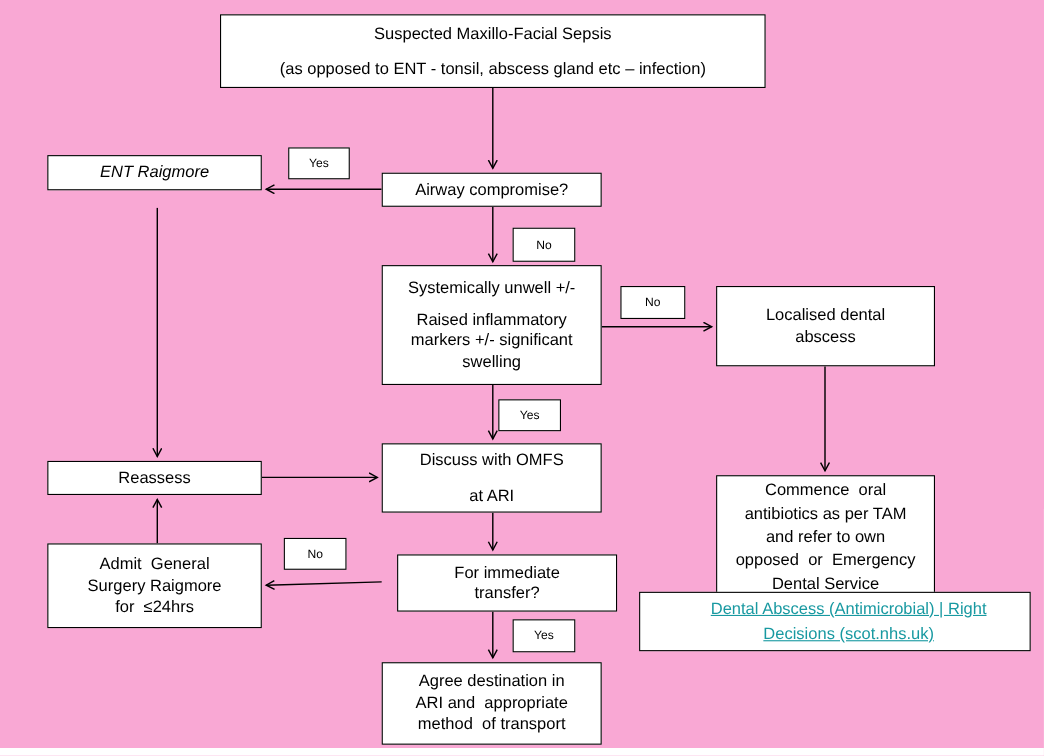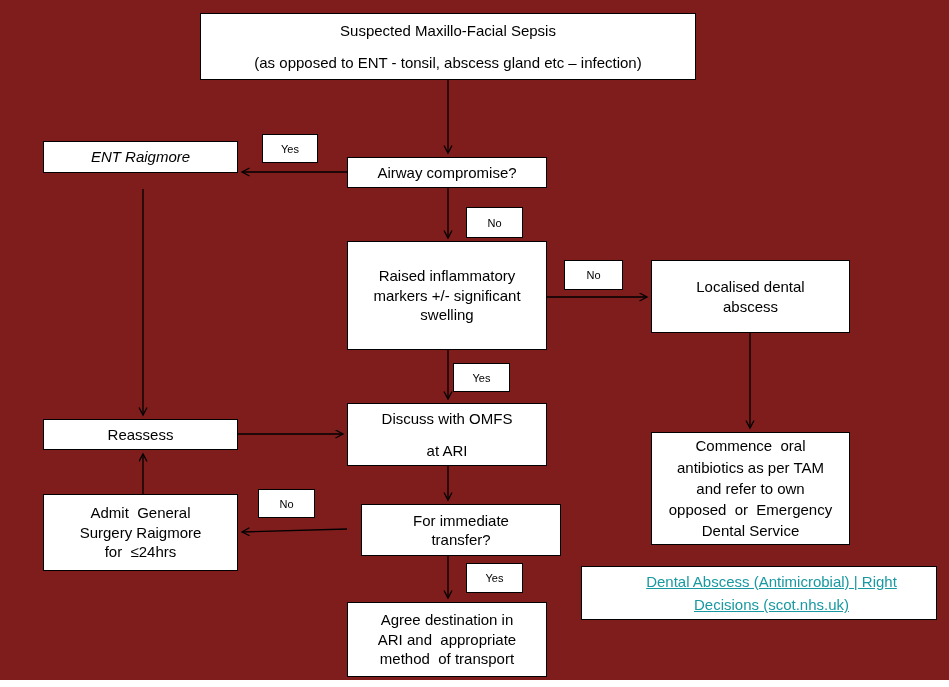--- a/index.html
+++ b/index.html
@@ -1,17 +1,17 @@
 <!DOCTYPE html>
 <html><head>
 <meta charset="utf-8">
 <style>
   html,body{margin:0;padding:0;background:#ffffff;}
   .stage{
-    position:relative;width:949px;height:680px;background:#7f1d1d;
+    position:relative;width:949px;height:680px;background:#f9a8d4;
     font-family:"Liberation Sans",sans-serif;color:#000;overflow:hidden;
   }
   svg.edges{position:absolute;left:0;top:0;width:949px;height:687px;pointer-events:none;}
   .node{
     position:absolute;box-sizing:border-box;border:1.4px solid #000;background:#fff;
     display:flex;flex-direction:column;align-items:center;justify-content:center;
     text-align:center;font-size:15px;line-height:1.3;
   }
   .node .t{white-space:pre-wrap;}
   .lbl{
@@ -23,21 +23,21 @@
   #n-ent{left:43px;top:141px;width:195px;height:32px;font-style:italic;}
   #n-airway{left:347px;top:157px;width:200px;height:31px;}
   #n-systemic{left:347px;top:241px;width:200px;height:109px;gap:9px;}
   #n-localised{left:651px;top:260px;width:199px;height:73px;}
   #n-discuss{left:347px;top:403px;width:200px;height:63px;gap:13px;}
   #n-reassess{left:43px;top:419px;width:195px;height:31px;}
   #n-transfer{left:361px;top:504px;width:200px;height:52px;}
   #n-admit{left:43px;top:494px;width:195px;height:77px;}
   #n-agree{left:347px;top:602px;width:200px;height:75px;}
   #n-commence{left:651px;top:432px;width:199px;height:113px;line-height:1.42;}
-  #n-link{left:581px;top:566px;width:356px;height:54px;line-height:1.55;padding-left:25px;}
+  #n-link{left:581px;top:538px;width:356px;height:54px;line-height:1.55;padding-left:25px;}
   .link-text{color:#1899a1;text-decoration:underline;white-space:pre-wrap;cursor:pointer;}
   
   #l-yes-airway{left:262px;top:134px;width:56px;height:29px;}
   #l-no-airway{left:466px;top:207px;width:57px;height:31px;}
   #l-no-systemic{left:564px;top:260px;width:59px;height:30px;}
   #l-yes-systemic{left:453px;top:363px;width:57px;height:29px;}
   #l-no-transfer{left:258px;top:489px;width:57px;height:29px;}
   #l-yes-transfer{left:466px;top:563px;width:57px;height:30px;}
 </style>
 </head>
@@ -76,20 +76,21 @@
     <div class="t">ENT Raigmore</div>
   </div>
 
   <div class="node" id="n-airway">
     <div class="t">Airway compromise?</div>
   </div>
 
   <div class="lbl" id="l-no-airway">No</div>
 
   <div class="node" id="n-systemic">
+    <div class="t">Systemically unwell +/-</div>
     <div class="t">Raised inflammatory
 markers +/- significant
 swelling</div>
   </div>
 
   <div class="lbl" id="l-no-systemic">No</div>
 
   <div class="node" id="n-localised">
     <div class="t">Localised dental
 abscess</div>

